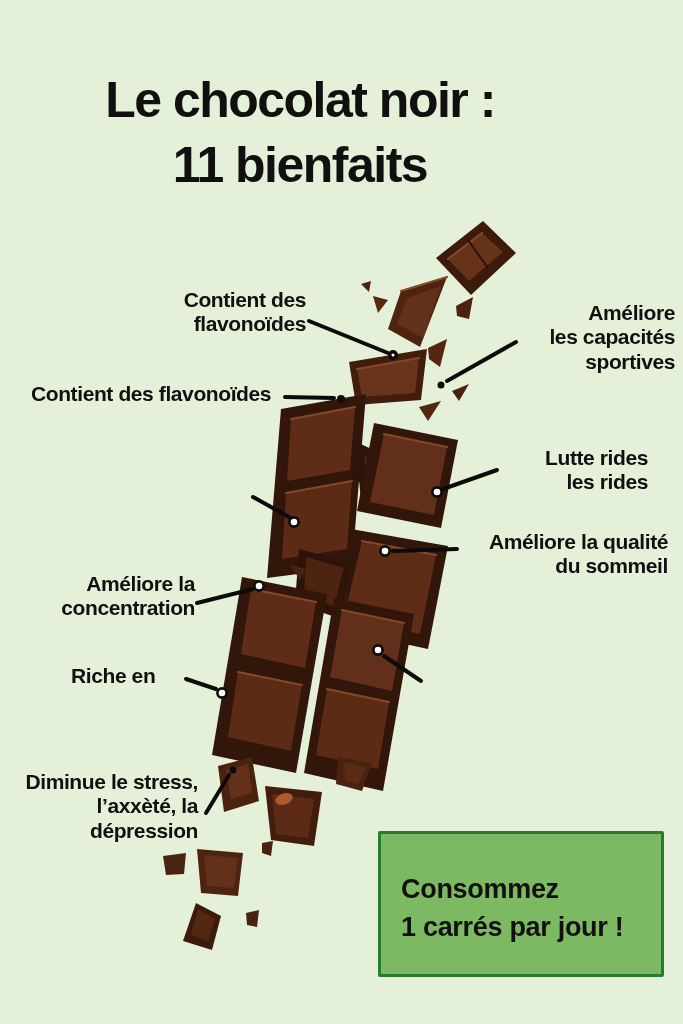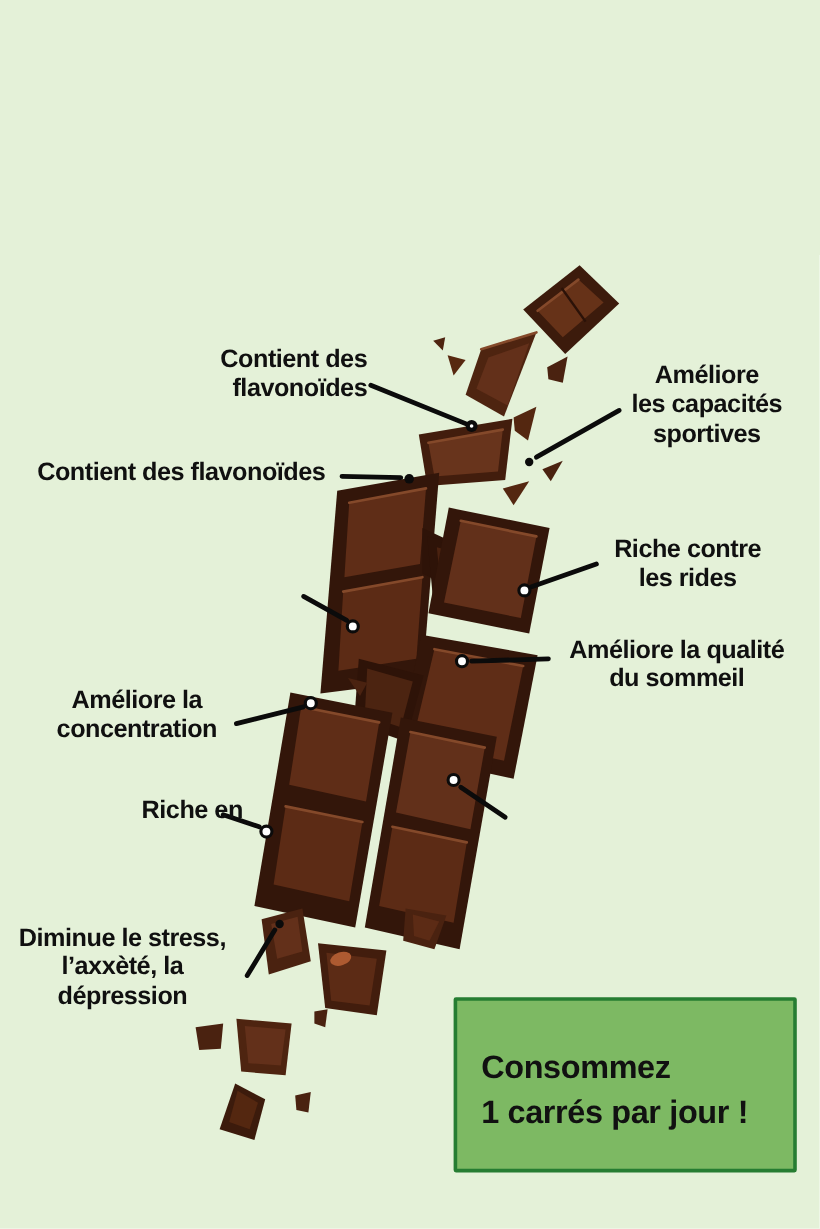--- a/index.html
+++ b/index.html
@@ -12,21 +12,21 @@
   #choco-svg{position:absolute;left:0;top:0;width:683px;height:1024px;}
   .title{
     position:absolute;left:0;top:68px;width:600px;
     text-align:center;font-weight:bold;font-size:50px;line-height:1.3;
     letter-spacing:-1.5px;white-space:pre-line;color:var(--ink,#101010);
   }
   .lbl{
     position:absolute;font-weight:bold;font-size:21px;line-height:1.16;
     letter-spacing:-0.4px;white-space:pre-line;color:var(--ink,#101010);
   }
-  .t-r{text-align:right}.t-c{text-align:center}.t-l{text-align:left}
+  .t-r{text-align:right}.t-c{text-align:right}.t-l{text-align:left}
   .cta{
     position:absolute;left:378px;top:831px;width:286px;height:146px;
     background:var(--cta-fill,#7db963);
     border:3px solid var(--cta-border,#267d32);
     box-sizing:border-box;border-radius:2px;
   }
   .cta-text{
     position:absolute;left:20px;top:24px;
     font-weight:bold;font-size:27px;line-height:1.42;
     letter-spacing:-0.3px;white-space:pre-line;color:#111;margin-top:12px;
@@ -134,34 +134,36 @@
       <circle cx="437" cy="492" r="4.6" fill="#ffffff" stroke="#0b0b0b" stroke-width="2.6"></circle>
       <circle cx="294" cy="522" r="4.6" fill="#ffffff" stroke="#0b0b0b" stroke-width="2.6"></circle>
       <circle cx="385" cy="551" r="4.6" fill="#ffffff" stroke="#0b0b0b" stroke-width="2.6"></circle>
       <circle cx="259" cy="586" r="4.6" fill="#ffffff" stroke="#0b0b0b" stroke-width="2.6"></circle>
       <circle cx="378" cy="650" r="4.6" fill="#ffffff" stroke="#0b0b0b" stroke-width="2.6"></circle>
       <circle cx="222" cy="693" r="4.6" fill="#ffffff" stroke="#0b0b0b" stroke-width="2.6"></circle>
       <circle cx="233" cy="770" r="3.5" fill="#0b0b0b"></circle>
     </g>
   </svg>
 
+  <div class="title">Le chocolat noir :
+11 bienfaits</div>
 
   <div class="lbl t-r" style="left:128px;top:288px;width:178px;">Contient des
 flavonoïdes</div>
   <div class="lbl t-c" style="left:503px;top:301px;width:172px;">Améliore
 les capacités
 sportives</div>
   <div class="lbl t-l" style="left:31px;top:382px;width:260px;">Contient des flavonoïdes</div>
-  <div class="lbl t-c" style="left:498px;top:446px;width:150px;">Riche contre
+  <div class="lbl t-c" style="left:498px;top:446px;width:150px;">Lutte rides
 les rides</div>
   <div class="lbl t-c" style="left:33px;top:572px;width:162px;">Améliore la
 concentration</div>
   <div class="lbl t-c" style="left:460px;top:530px;width:208px;">Améliore la qualité
 du sommeil</div>
-  <div class="lbl t-l" style="left:71px;top:664px;width:120px;margin-left:47px;">Riche en</div>
+  <div class="lbl t-l" style="left:71px;top:664px;width:120px;">Riche en</div>
   <div class="lbl t-c" style="left:6px;top:770px;width:192px;">Diminue le stress,
 l’axxèté, la
 dépression</div>
 
   <div class="cta">
     <div class="cta-text">Consommez
 1 carrés par jour !</div>
   </div>
 
 </div>

